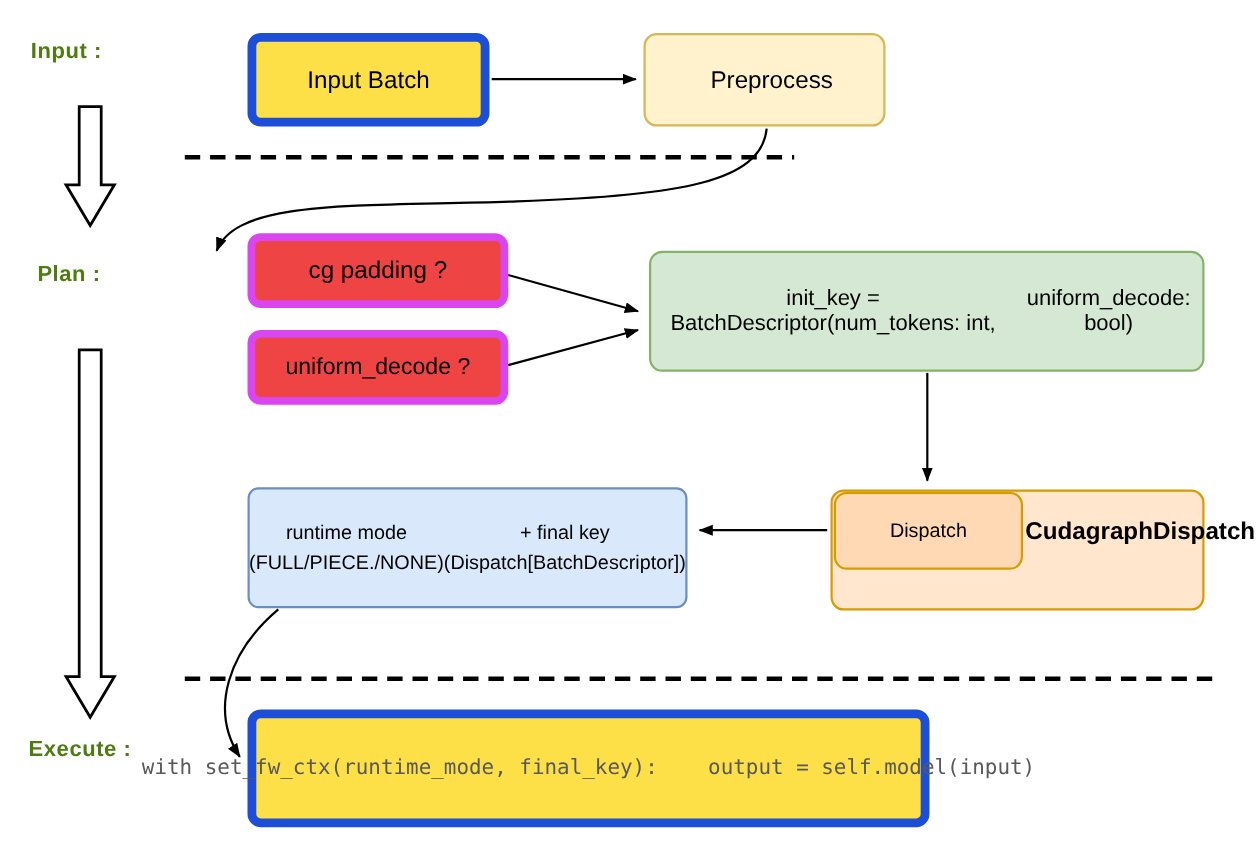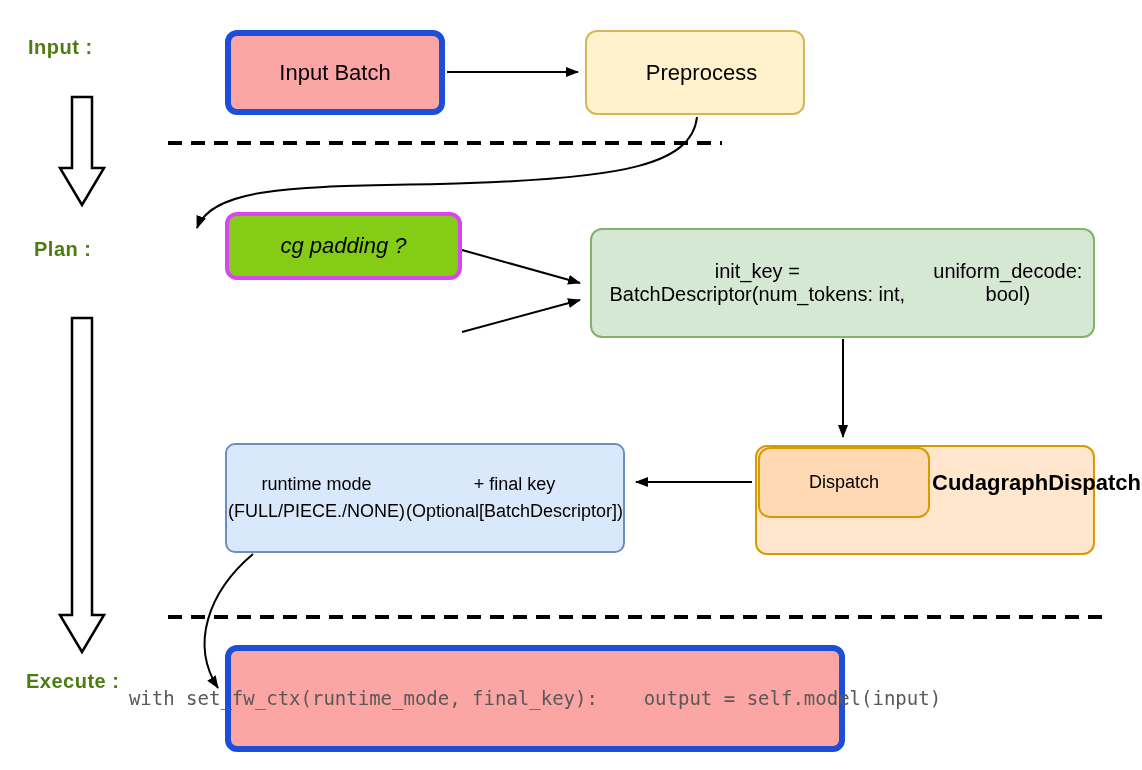--- a/index.html
+++ b/index.html
@@ -1,23 +1,23 @@
 <!DOCTYPE html>
 <html><head>
 <meta charset="utf-8">
 <style>
   html,body{margin:0;padding:0;background:#ffffff;}
   #canvas{position:relative;width:1142px;height:770px;background:#ffffff;
           font-family:"Liberation Sans",sans-serif;overflow:hidden;}
   .stage-label{position:absolute;font-weight:bold;font-size:20px;color:#4d7c0f;letter-spacing:0.5px;}
   .node{position:absolute;border-radius:12px;display:flex;align-items:center;justify-content:center;
         text-align:center;box-sizing:border-box;color:#000;}
-  .node.red{background:#fca5a5;border:6px solid #1d4ed8;justify-content:center;}
+  .node.red{background:#fde047;border:8px solid #1d4ed8;justify-content:center;}
   .node.yellow{background:#fff2cc;border:2px solid #d6b656;}
-  .node.purple{background:#84cc16;border:4px solid #d946ef;font-style:italic;}
+  .node.purple{background:#ef4444;border:7px solid #d946ef;}
   .node.green{background:#d5e8d4;border:2px solid #82b366;}
   .node.blue{background:#dae8fc;border:2px solid #6c8ebf;}
   .node.orange-outer{background:#ffe6cc;border:2px solid #d79b00;}
   .node.orange-inner{background:#ffd9b3;border:2px solid #d79b00;}
   .lines{display:flex;flex-direction:row;}
   .lines span{display:block;}
   .cud-label{position:absolute;text-align:center;font-size:22px;color:#000;line-height:1.35;font-weight:bold;}
   .code-box{justify-content:flex-start;}
   .code{font-family:"DejaVu Sans Mono","Liberation Mono",monospace;color:#595959;
         font-size:19px;line-height:1.6;text-align:left;white-space:pre;}
@@ -57,20 +57,23 @@
   <div class="node red" style="left:225px;top:30px;width:220px;height:85px;font-size:22px;">
     <span>Input Batch</span>
   </div>
   <div class="node yellow" style="left:585px;top:30px;width:220px;height:85px;font-size:22px;padding-left:13px;">
     <span>Preprocess</span>
   </div>
 
   <div class="node purple" style="left:225px;top:212px;width:237px;height:68px;font-size:22px;">
     <span>cg padding ?</span>
   </div>
+  <div class="node purple" style="left:225px;top:300px;width:237px;height:68px;font-size:21px;">
+    <span>uniform_decode ?</span>
+  </div>
 
   <div class="node green" style="left:590px;top:228px;width:505px;height:110px;font-size:20px;">
     <div class="lines">
       <span>init_key = BatchDescriptor(num_tokens: int,</span>
       <span>uniform_decode: bool)</span>
     </div>
   </div>
 
   <div class="node orange-outer" style="left:755px;top:445px;width:340px;height:110px;"></div>
   <div class="node orange-inner" style="left:758px;top:447px;width:172px;height:71px;font-size:18px;">
@@ -79,21 +82,21 @@
   <div class="cud-label" style="left:932px;top:468px;width:160px;">
     <div class="lines">
       <span>Cudagraph</span>
       <span>Dispatcher</span>
     </div>
   </div>
 
   <div class="node blue" style="left:225px;top:443px;width:400px;height:110px;font-size:18px;border-radius:10px;">
     <div class="lines" style="line-height:1.5;">
       <span>runtime mode (FULL/PIECE./NONE)</span>
-      <span>+ final key (Optional[BatchDescriptor])</span>
+      <span>+ final key (Dispatch[BatchDescriptor])</span>
     </div>
   </div>
 
   <div class="node red code-box" style="left:225px;top:645px;width:620px;height:107px;">
     <div class="code lines">
       <span>with set_fw_ctx(runtime_mode, final_key):</span>
       <span>    output = self.model(input)</span>
     </div>
   </div>
 

